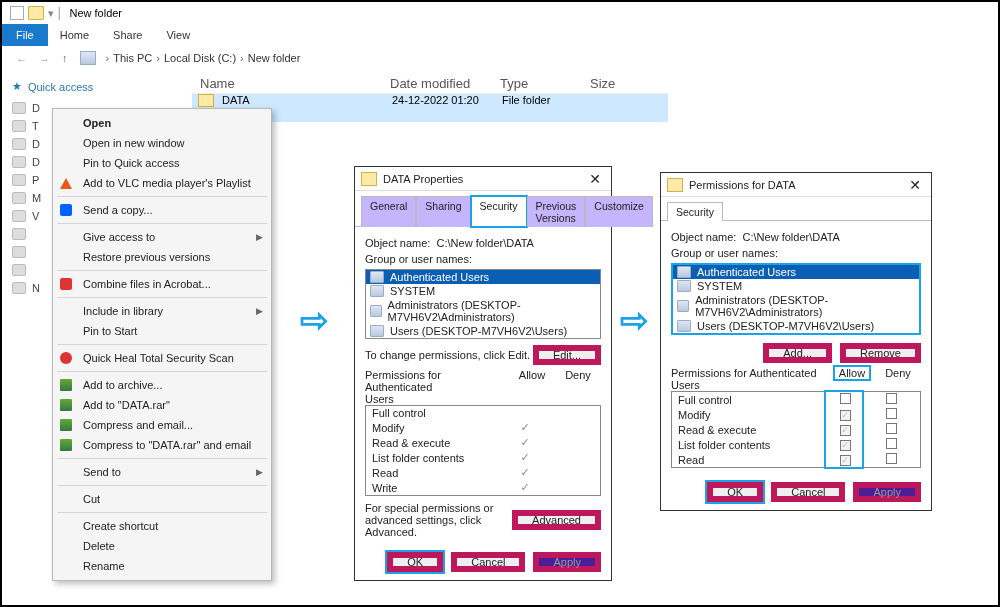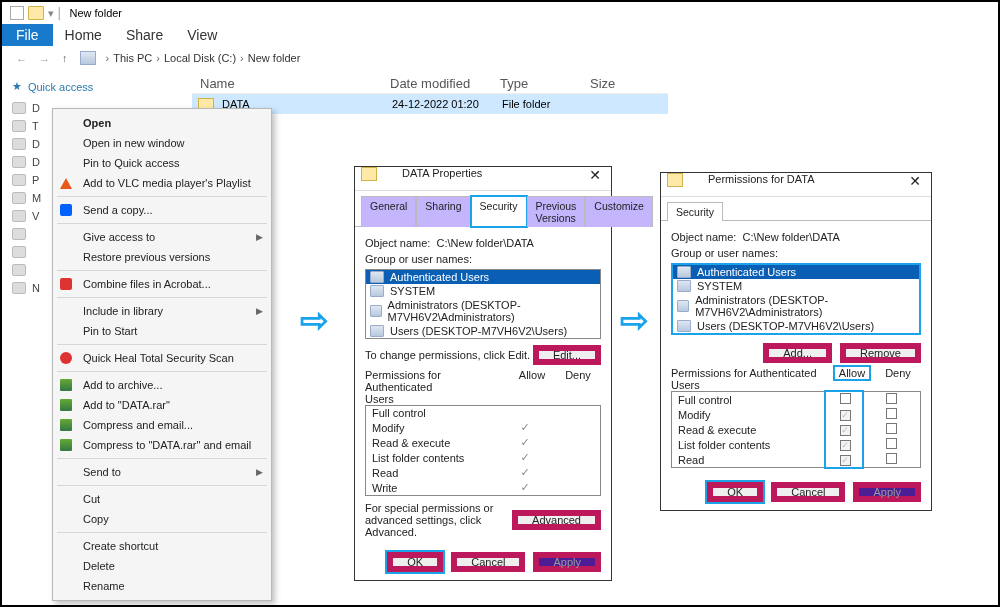--- a/index.html
+++ b/index.html
@@ -5,21 +5,21 @@
   * { box-sizing: border-box; font-family: "Segoe UI", Tahoma, sans-serif; }
   body { margin: 0; background: #fff; }
   .frame { position: relative; width: 1000px; height: 607px; border: 2px solid #000; background: #fff; overflow: hidden; }
 
   
   .titlebar { position: absolute; top: 0; left: 0; right: 0; height: 22px; display: flex; align-items: center; font-size: 11px; padding-left: 4px; }
   .titlebar .foldicon { width: 16px; height: 14px; background: #ffe9a6; border: 1px solid #d0b24a; border-radius: 1px; margin: 0 4px; }
   .titlebar .qat { width: 14px; height: 14px; background: #fff; border: 1px solid #aaa; margin-left: 4px; }
 
   
-  .ribbon { position: absolute; top: 22px; left: 0; right: 0; height: 22px; display: flex; align-items: center; font-size: 14px; }
+  .ribbon { position: absolute; top: 22px; left: 0; right: 0; height: 22px; display: flex; align-items: center; font-size: 11px; }
   .ribbon .file { background: #1979ca; color: #fff; padding: 4px 14px; height: 100%; display: flex; align-items: center; }
   .ribbon .tab { padding: 4px 12px; color: #333; }
 
   
   .navbar { position: absolute; top: 44px; left: 8px; right: 10px; height: 24px; display: flex; align-items: center; font-size: 11px; color: #555; }
   .navbar .arrow { padding: 0 6px; color: #999; }
   .navbar .crumb { color: #333; }
   .navbar .sep { color: #666; padding: 0 4px; }
   .navbar .pcicon { width: 16px; height: 14px; margin: 0 6px; background: linear-gradient(#dfe8f3,#b8c8de); border: 1px solid #9aaccb; }
 
@@ -30,21 +30,21 @@
   .sidebar .mini { display: flex; align-items: center; gap: 6px; margin: 4px 0; color: #444; height: 14px; }
   .sidebar .blob { width: 14px; height: 12px; background: #ddd; border: 1px solid #bbb; border-radius: 2px; }
 
   
   .filehdr { position: absolute; top: 72px; left: 190px; right: 330px; height: 20px; display: flex; font-size: 13px; color: #555; border-bottom: 1px solid #eee; align-items: center; }
   .filehdr span { padding: 0 8px; }
   .col-name { width: 190px; }
   .col-date { width: 110px; }
   .col-type { width: 90px; }
   .col-size { width: 60px; }
-  .filerow { position: absolute; top: 92px; left: 190px; right: 330px; height: 20px; display: flex; align-items: center; font-size: 11px; background: #cde8ff; }
+  .filerow { position: absolute; top: 92px; left: 190px; right: 330px; height: 28px; display: flex; font-size: 11px; background: #cde8ff; }
   .filerow span { padding: 0 8px; }
   .filerow .ficon { width: 16px; height: 13px; background: #ffe9a6; border: 1px solid #d0b24a; margin-left: 6px; }
 
   
   .ctx { position: absolute; top: 106px; left: 50px; width: 220px; background: #f5f5f5; border: 1px solid #b8b8b8; box-shadow: 3px 3px 6px rgba(0,0,0,.25); font-size: 11px; color: #222; padding: 4px 0; }
   .ctx .row { display: flex; align-items: center; height: 20px; padding: 0 8px 0 4px; position: relative; }
   .ctx .row .ic { width: 18px; height: 14px; margin-right: 8px; display: flex; align-items: center; justify-content: center; }
   .ctx .row .arr { margin-left: auto; color: #666; font-size: 9px; }
   .ctx hr { border: none; border-top: 1px solid #d6d6d6; margin: 3px 4px; }
   .ic-vlc { width: 0; height: 0; border-left: 6px solid transparent; border-right: 6px solid transparent; border-bottom: 11px solid #e85a1a; }
@@ -52,21 +52,21 @@
   .ic-pdf { width: 12px; height: 12px; background: #d33; border-radius: 2px; }
   .ic-qh { width: 12px; height: 12px; background: #d33; border-radius: 50%; }
   .ic-rar { width: 12px; height: 12px; background: linear-gradient(#6a3,#374); border-radius: 1px; }
   .ctx .bold { font-weight: 600; }
 
   
   .flow { position: absolute; color: #1aa3e8; font-size: 34px; font-weight: bold; }
 
   
   .dlg { position: absolute; background: #fff; border: 1px solid #333; font-size: 11px; color: #222; }
-  .dlg .titler { height: 24px; display: flex; align-items: flex-start; padding: 0 6px; border-bottom: 1px solid #ddd; gap: 19px; }
+  .dlg .titler { height: 24px; display: flex; align-items: center; padding: 0 6px; border-bottom: 1px solid #ddd; }
   .dlg .titler .fic { width: 16px; height: 14px; background: #ffe9a6; border: 1px solid #d0b24a; margin-right: 6px; }
   .dlg .titler .x { margin-left: auto; font-size: 14px; padding: 0 4px; }
   .dlg .tabs { display: flex; padding: 4px 6px 0 6px; border-bottom: 1px solid #bbb; gap: 0; }
   .dlg .tabs .t { padding: 3px 8px; border: 1px solid #bbb; border-bottom: none; background: #c4b5fd; font-size: 10.5px; position: relative; top: 1px; }
   .dlg .tabs .t.active { background: #fff; }
   .dlg .tabs .t.hl { outline: 2px solid #1aa3e8; outline-offset: -1px; }
   .dlg .body { padding: 6px 10px; }
   .dlg .lbl { margin: 4px 0; }
   .dlg .listbox { border: 1px solid #888; background: #fff; }
   .dlg .li { display: flex; align-items: center; gap: 6px; padding: 1px 4px; }
@@ -270,24 +270,20 @@
     <div class="row">
         <span class="ic"></span>
         <span>Send to</span>
         <span class="arr">▶</span>
       </div>
     <hr>
     <div class="row">
         <span class="ic"></span>
         <span>Cut</span>
       </div>
-    <div class="row">
-        <span class="ic"></span>
-        <span>Copy</span>
-      </div>
     <hr>
     <div class="row">
         <span class="ic"></span>
         <span>Create shortcut</span>
       </div>
     <div class="row">
         <span class="ic"></span>
         <span>Delete</span>
       </div>
     <div class="row">

